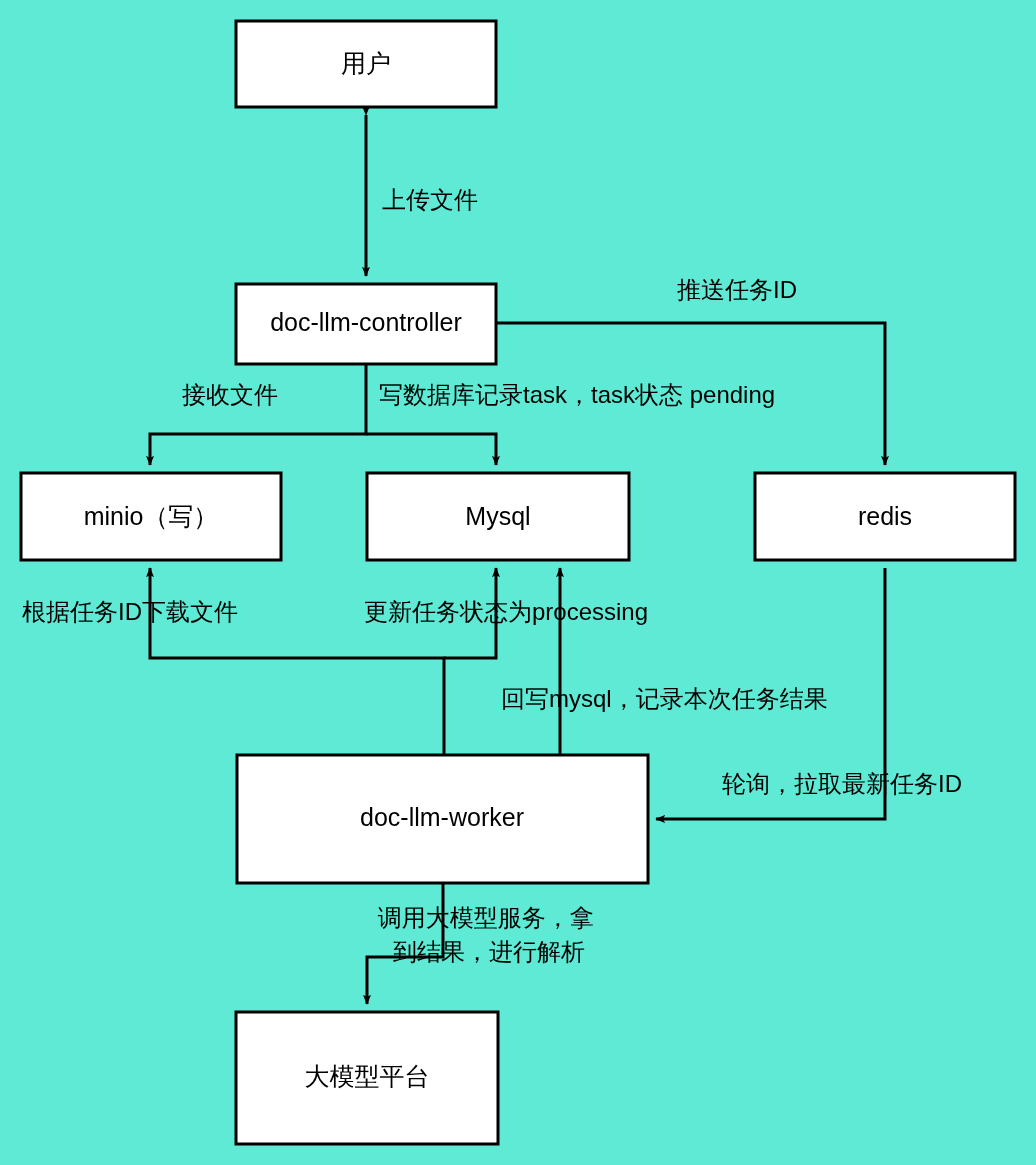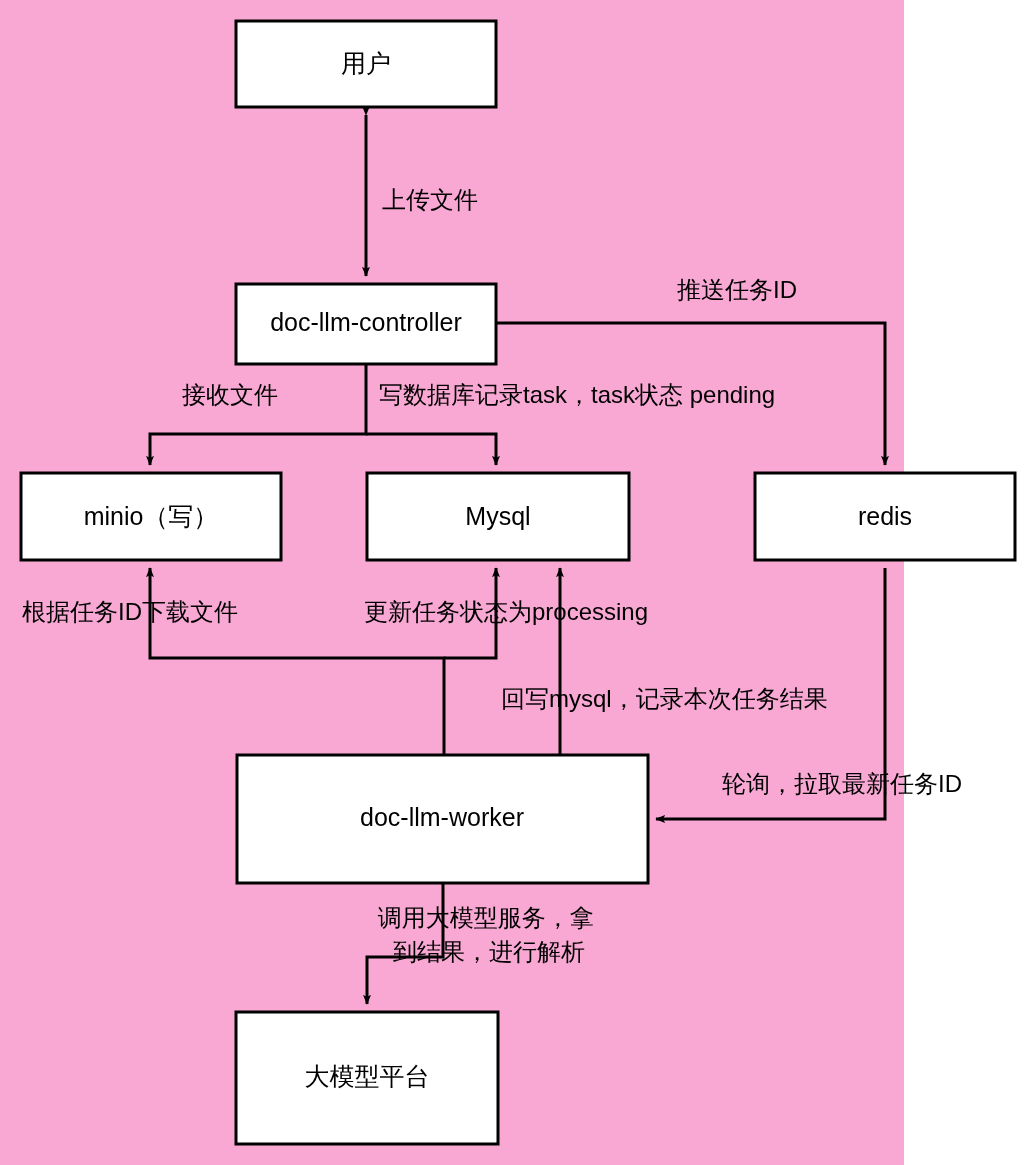--- a/index.html
+++ b/index.html
@@ -8,23 +8,23 @@
     background: #ffffff;
   }
   body {
     width: 1036px;
     height: 1165px;
     font-family: "Liberation Sans", "DejaVu Sans", sans-serif;
     overflow: hidden;
   }
   #diagram-root {
     position: relative;
-    width: 904px;
+    width: 1036px;
     height: 1165px;
-    background: #f9a8d4;
+    background: #5eead4;
     text-decoration: underline;
   }
   svg.diagram-canvas {
     display: block;
     width: 1036px;
     height: 1165px;
   }
   .node-rect {
     fill: #ffffff;
     stroke: #000000;

